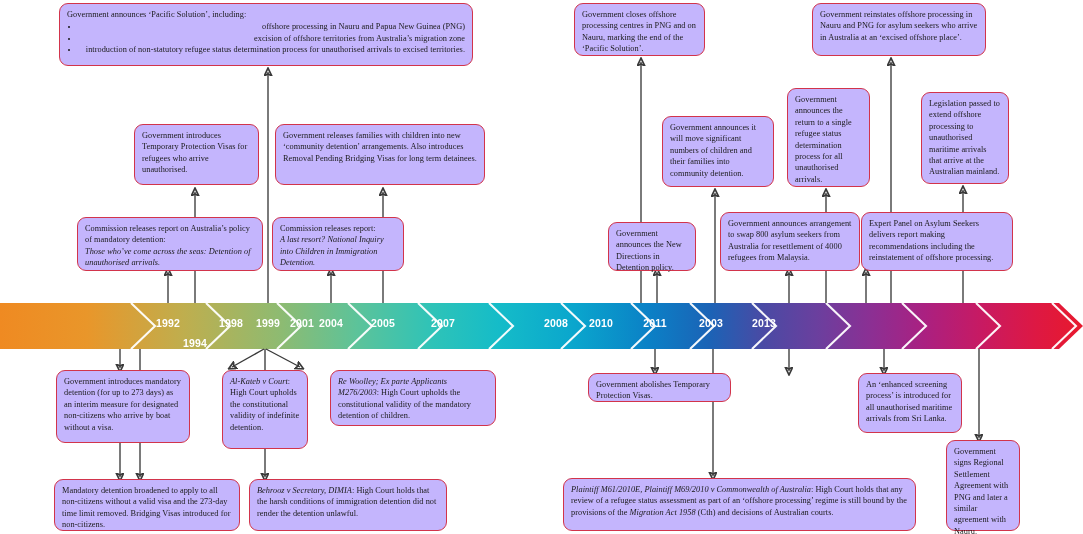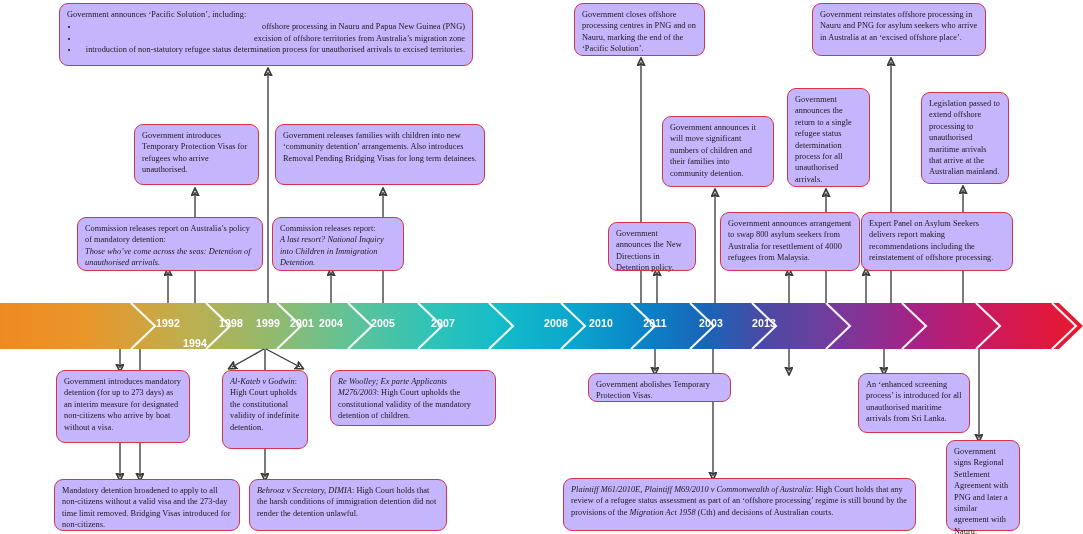--- a/index.html
+++ b/index.html
@@ -237,41 +237,41 @@
 
   <div class="box" style="left:861px;top:212px;width:152px;height:59px;">
     <p>Expert Panel on Asylum Seekers delivers report making recommendations including the reinstatement of offshore processing.</p>
   </div>
 
   <div class="box" style="left:56px;top:370px;width:134px;height:73px;">
     <p>Government introduces mandatory detention (for up to 273 days) as an interim measure for designated non-citizens who arrive by boat without a visa.</p>
   </div>
 
   <div class="box" style="left:222px;top:370px;width:86px;height:79px;">
-    <p><span class="it">Al-Kateb v Godwin</span><span>: High Court upholds the constitutional validity of indefinite detention.</span></p>
+    <p><span class="it">Al-Kateb v Court</span><span>: High Court upholds the constitutional validity of indefinite detention.</span></p>
   </div>
 
   <div class="box" style="left:330px;top:370px;width:166px;height:56px;">
     <p><span class="it">Re Woolley; Ex parte Applicants M276/2003</span><span>: High Court upholds the constitutional validity of the mandatory detention of children.</span></p>
   </div>
 
   <div class="box" style="left:54px;top:479px;width:186px;height:52px;">
     <p>Mandatory detention broadened to apply to all non-citizens without a valid visa and the 273-day time limit removed. Bridging Visas introduced for non-citizens.</p>
   </div>
 
   <div class="box" style="left:249px;top:479px;width:198px;height:52px;">
     <p><span class="it">Behrooz v Secretary, DIMIA</span><span>: High Court holds that the harsh conditions of immigration detention did not render the detention unlawful.</span></p>
   </div>
 
   <div class="box" style="left:588px;top:373px;width:143px;height:29px;">
     <p>Government abolishes Temporary Protection Visas.</p>
   </div>
 
 
-  <div class="box" style="left:858px;top:373px;width:112px;height:60px;">
+  <div class="box" style="left:858px;top:373px;width:104px;height:60px;">
     <p>An ‘enhanced screening process’ is introduced for all unauthorised maritime arrivals from Sri Lanka.</p>
   </div>
 
   <div class="box" style="left:563px;top:478px;width:353px;height:53px;">
     <p><span class="it">Plaintiff M61/2010E, Plaintiff M69/2010 v Commonwealth of Australia</span><span>: High Court holds that any review of a refugee status assessment as part of an ‘offshore processing’ regime is still bound by the provisions of the </span><span class="it">Migration Act 1958</span><span> (Cth) and decisions of Australian courts.</span></p>
   </div>
 
   <div class="box" style="left:946px;top:440px;width:74px;height:91px;">
     <p>Government signs Regional Settlement Agreement with PNG and later a similar agreement with Nauru.</p>
   </div>

